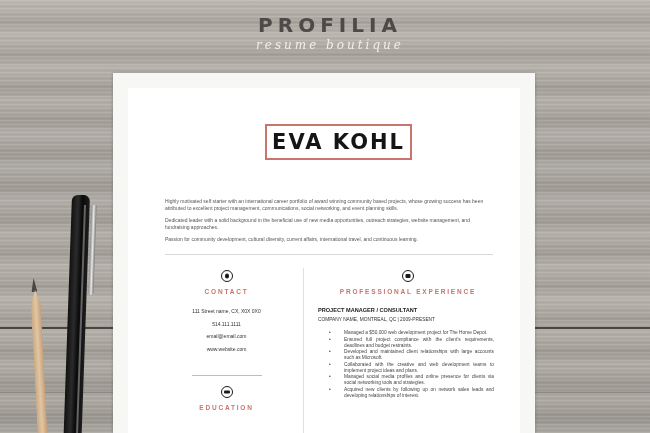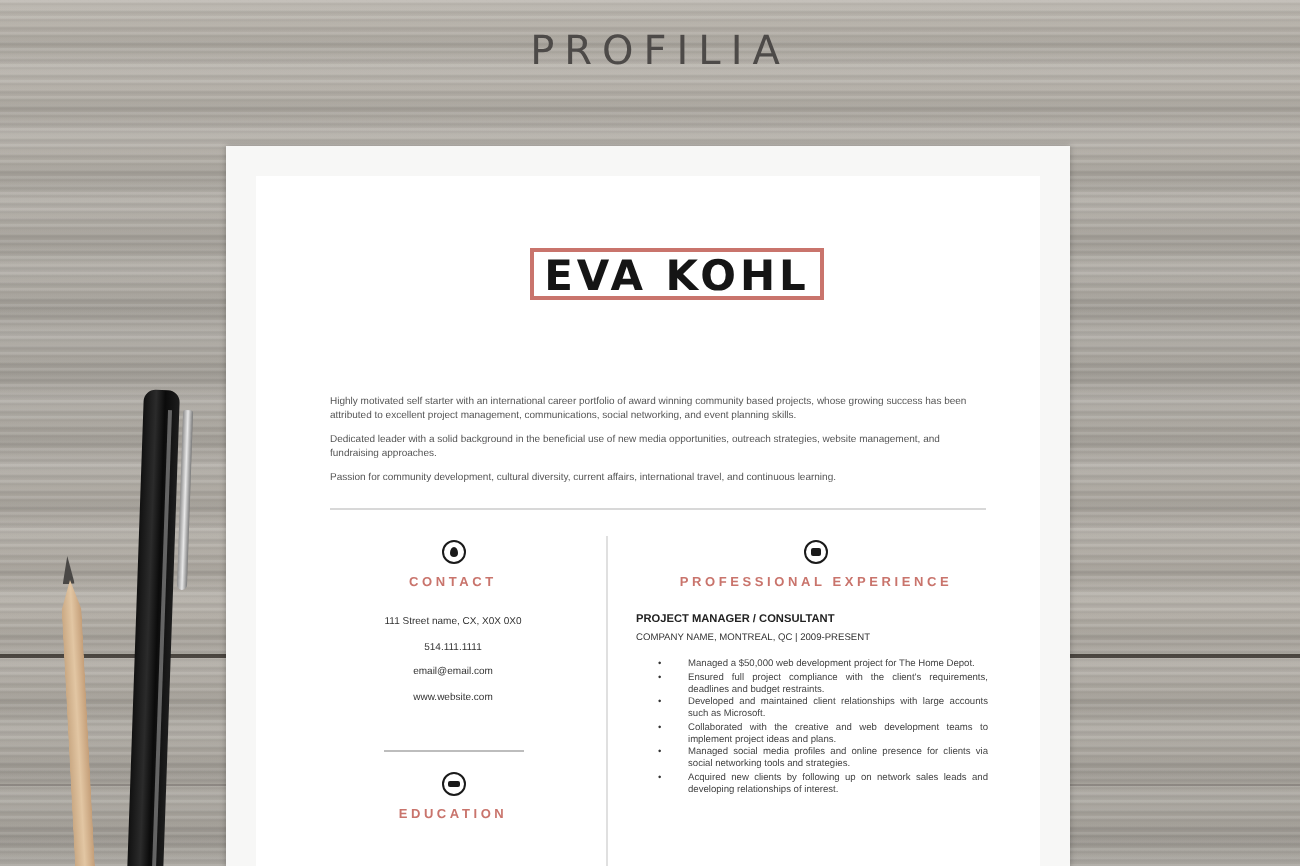--- a/index.html
+++ b/index.html
@@ -23,21 +23,21 @@
     }
     .plank-seam {
       position: absolute; left: 0; right: 0; height: 2px;
       background: rgba(40,35,30,0.75);
     }
     .brand {
       position: absolute; left: 230px; top: 14px; width: 200px; text-align: center;
     }
     .brand-name {
       font-family: "DejaVu Sans", sans-serif;
-      font-weight: normal; font-size: 20px; letter-spacing: 5px; color: #4d4a48;
+      font-weight: bold; font-size: 20px; letter-spacing: 5px; color: #4d4a48;
       line-height: 22px;
     }
     .brand-tag {
       font-family: "DejaVu Serif", serif;
       font-style: italic; font-size: 12px; letter-spacing: 3px; color: #f2efe9;
       line-height: 14px; margin-top: 2px;
     }
     
     .pencil {
       position: absolute; left: 30px; top: 290px; width: 10px; height: 150px;
@@ -70,23 +70,23 @@
     .paper {
       position: absolute; left: 113px; top: 73px; width: 422px; height: 380px;
       background: #f7f7f6;
       box-shadow: 0 0 3px rgba(0,0,0,0.25);
     }
     .paper-inner {
       position: absolute; left: 15px; top: 15px; right: 15px; bottom: 0;
       background: #ffffff;
     }
     .name-box {
-      position: absolute; left: 137px; top: 36px; width: 147px; height: 26px;
+      position: absolute; left: 137px; top: 36px; width: 147px; height: 36px;
       border: 2px solid #c9746c; box-sizing: border-box;
-      display: flex; align-items: flex-start; justify-content: center;
+      display: flex; align-items: center; justify-content: center;
     }
     .name {
       font-family: "DejaVu Sans", sans-serif; font-weight: bold; font-size: 21px;
       letter-spacing: 2px; color: #151515;
     }
     .job-title {
       position: absolute; left: 0; right: 0; top: 87px; text-align: center;
       font-size: 7.5px; font-weight: bold; letter-spacing: 1.8px; color: #2a2a2a;
     }
     .summary {
@@ -137,20 +137,21 @@
   </style>
 </head>
 <body>
 
 <div class="wood"></div>
 <div class="plank-seam" style="top:327px"></div>
 <div class="plank-seam" style="top:392px; opacity:0.35; height:1px"></div>
 
 <div class="brand">
   <div class="brand-name">PROFILIA</div>
+  <div class="brand-tag">resume boutique</div>
 </div>
 
 <div class="pencil-tip"></div>
 <div class="pencil"></div>
 <div class="pen"></div>
 <div class="pen-shine"></div>
 <div class="pen-clip"></div>
 
 <div class="paper">
   <div class="paper-inner">

